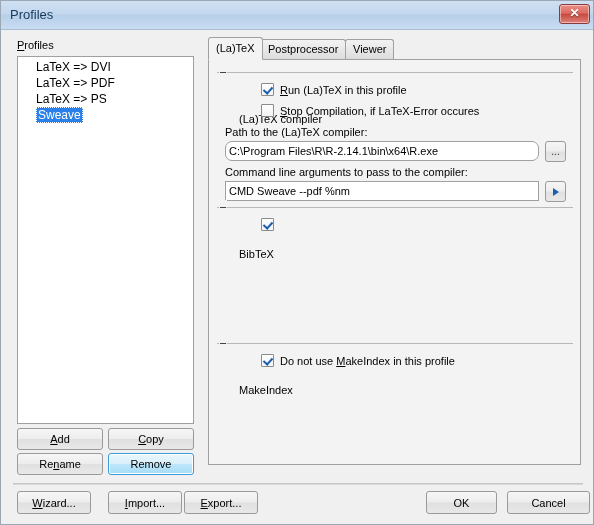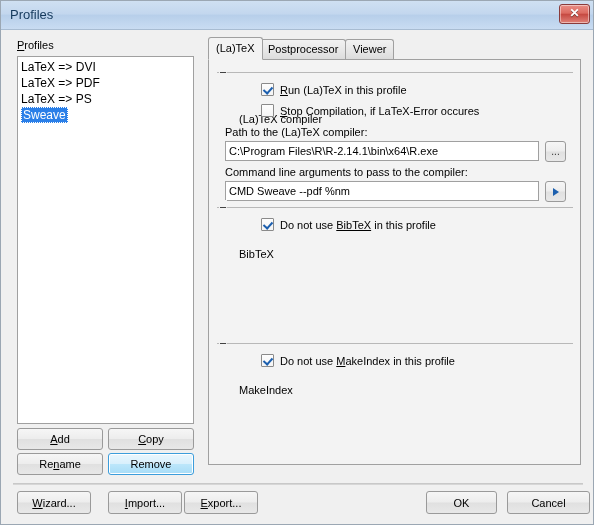--- a/index.html
+++ b/index.html
@@ -78,21 +78,21 @@
   #profiles-list {
     position: absolute;
     left: 16px;
     top: 55px;
     width: 177px;
     height: 368px;
     background: #ffffff;
     border: 1px solid #a0a0a0;
     box-sizing: border-box;
     overflow: hidden;
-    padding: 2px 0 0 0;
+    padding: 2px 0 0 15px;
   }
   .list-item {
     height: 16px;
     line-height: 16px;
     padding: 0 3px;
     font-size: 12px;
     white-space: nowrap;
     color: #000;
     box-sizing: border-box;
     cursor: default;
@@ -361,40 +361,39 @@
       <span class="cb checked"></span>
       <span class="lbl"><span class="acc">R</span>un (La)TeX in this profile</span>
     </div>
 
     <div class="checkrow" style="left:16px; top:44px;">
       <span class="cb"></span>
       <span class="lbl"><span class="acc">S</span>top Compilation, if LaTeX-Error occures</span>
     </div>
 
     <div class="field-label" style="left:16px; top:66px;">Path to the (La)TeX compiler:</div>
-    <div class="textbox" style="left:16px; top:81px; width:314px;">C:\Program Files\R\R-2.14.1\bin\x64\R.exe</div>
+    <div class="textbox" style="left:16px; top:81px; width:314px;border-radius:7px;">C:\Program Files\R\R-2.14.1\bin\x64\R.exe</div>
     <div class="smallbtn" style="left:336px; top:81px;">
       <span>...</span>
     </div>
 
     <div class="field-label" style="left:16px; top:106px;">Command line arguments to pass to the compiler:</div>
     <div class="textbox" style="left:16px; top:121px; width:314px;">CMD Sweave --pdf %nm</div>
     <div class="smallbtn" style="left:336px; top:121px;">
       <span class="arrow-right"></span>
     </div>
 
     <div id="group-bibtex" class="group">
       <div class="group-line"></div>
       <span class="group-dash">–</span>
       <span class="group-title">BibTeX</span>
     </div>
 
     <div class="checkrow" style="left:16px; top:158px;">
       <span class="cb checked"></span>
-      <span class="lbl">Do not use <span class="acc">BibTeX</span> in this profile</span>
     </div>
 
     <div id="group-makeindex" class="group">
       <div class="group-line"></div>
       <span class="group-dash">–</span>
       <span class="group-title">MakeIndex</span>
     </div>
 
     <div class="checkrow" style="left:16px; top:294px;">
       <span class="cb checked"></span>

